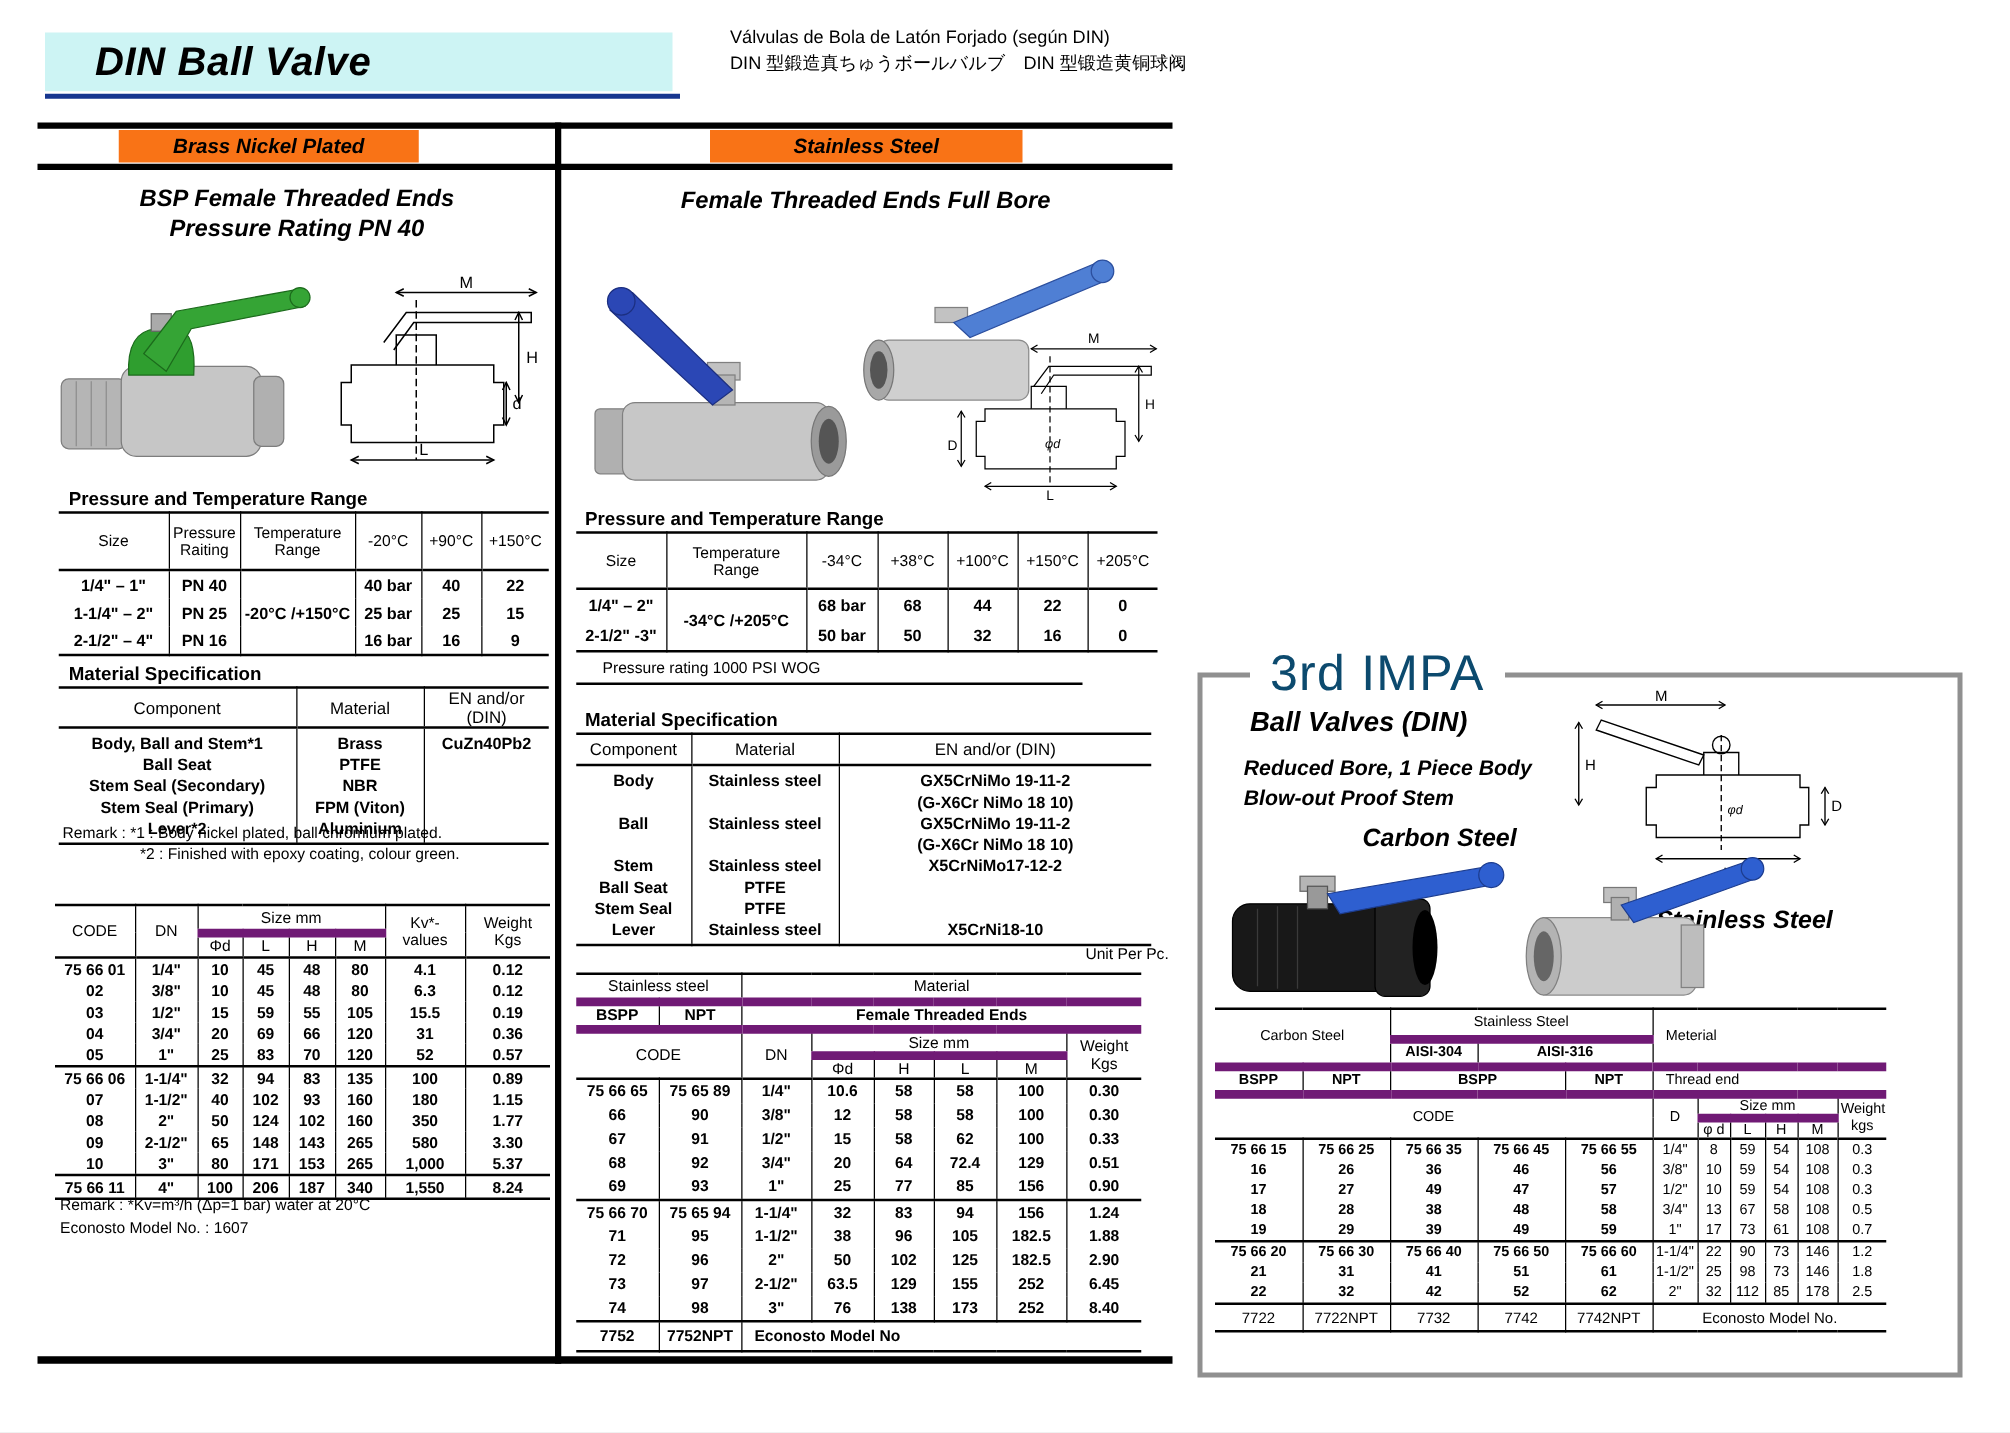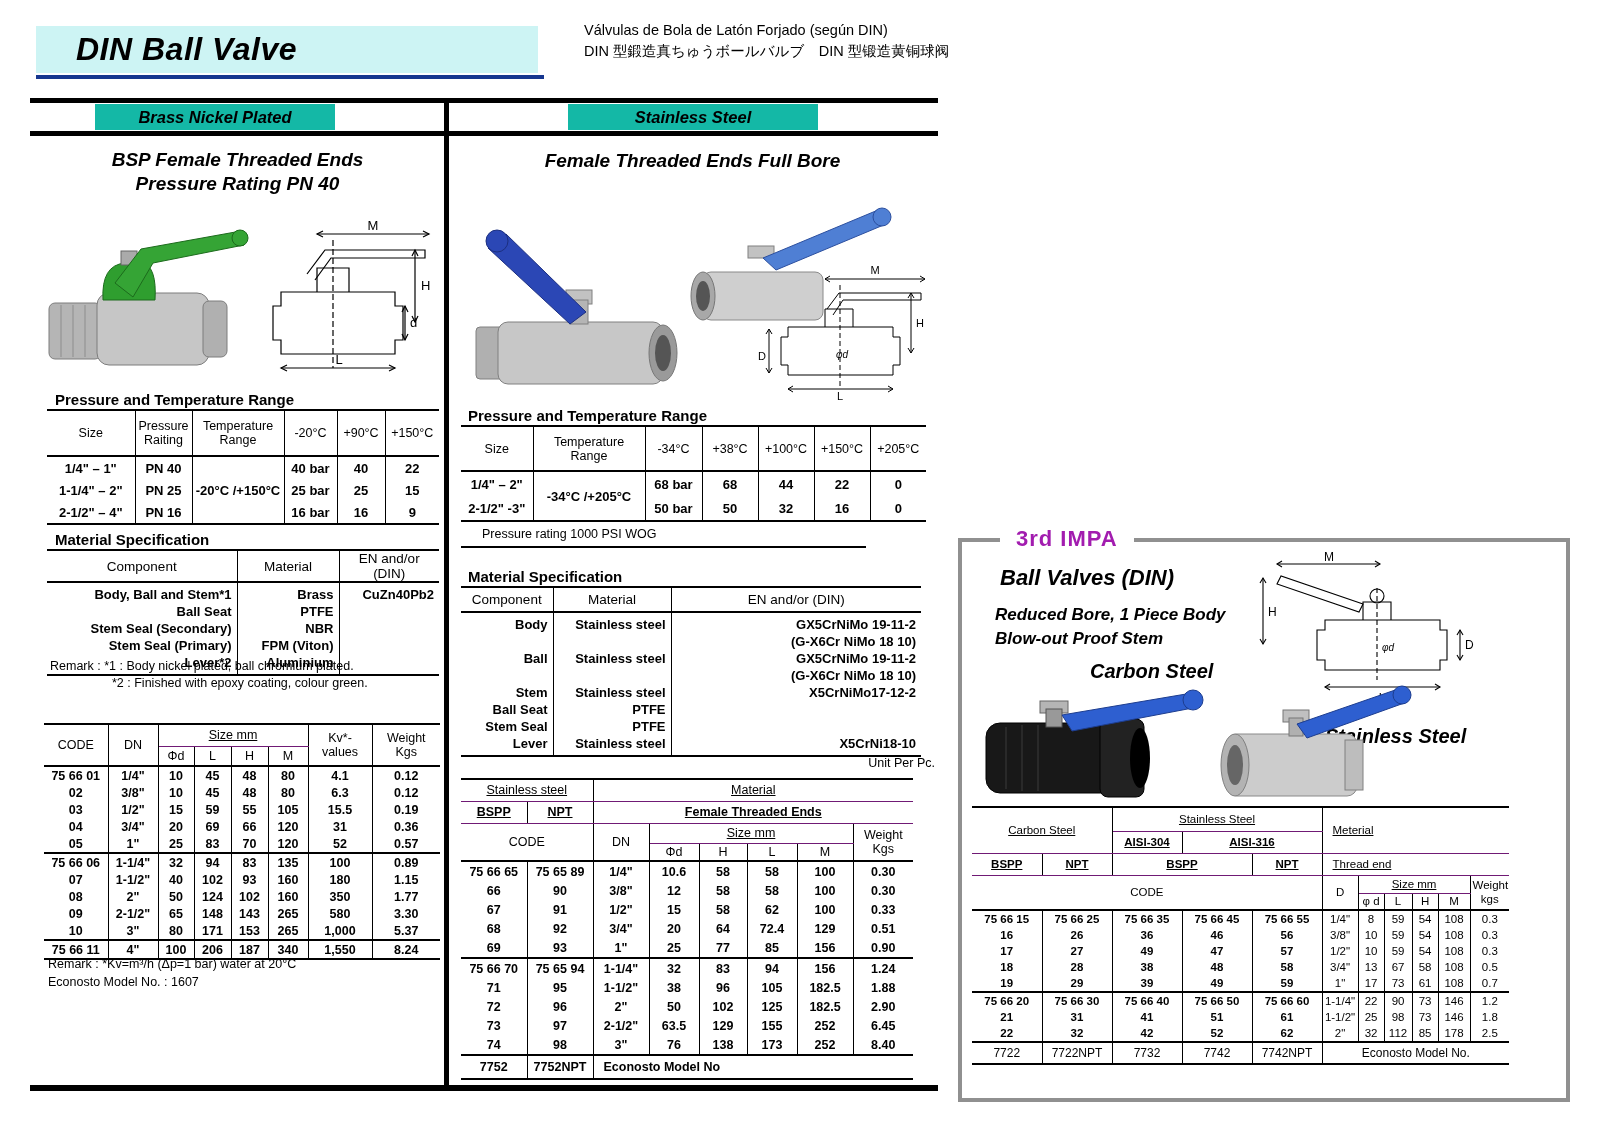--- a/index.html
+++ b/index.html
@@ -10,65 +10,65 @@
 
   
   .title-band { left:36px; top:26px; width:502px; height:47px; background:#cdf4f4;
                 display:flex; align-items:center; }
   .title-main { font-size:32px; font-weight:bold; font-style:italic; margin-left:40px; letter-spacing:.5px; }
   .title-sub  { font-size:24px; font-weight:bold; font-style:italic; margin-left:58px; }
   .title-underline { left:36px; top:75px; width:508px; height:4px; background:#16368f; }
   .translations { left:584px; top:20px; font-size:14.5px; line-height:21px; }
 
   .sec-label { font-size:16.5px; font-weight:bold; font-style:italic; text-align:center;
-               background:#14b8a6; height:26px; line-height:26px; }
+               background:#f97316; height:26px; line-height:26px; }
   .col-heading { font-size:19px; font-weight:bold; font-style:italic; text-align:center; line-height:24px; }
   .tbl-title { font-size:15px; font-weight:bold; }
   .note { font-size:12.5px; }
 
   
   table.cat { border-collapse:collapse; table-layout:fixed;
               border-top:2px solid #000; border-bottom:2px solid #000; }
   .cat th,.cat td { border-left:1px solid #000; border-right:1px solid #000;
                     padding:0 2px; text-align:center; vertical-align:middle;
                     font-weight:normal; overflow:hidden; }
   .cat tr>*:first-child { border-left:none; }
   .cat tr>*:last-child  { border-right:none; }
   .cat thead tr:last-child th, .cat thead th[rowspan] { border-bottom:2px solid #000; }
-  .cat thead th.u1 { border-bottom:1px solid #701a75;text-decoration:underline; }
+  .cat thead th.u1 { border-bottom:7px solid #701a75; }
   .cat tbody.grp { border-top:2px solid #000;margin-left:23px; }
   .cat tfoot { border-top:2px solid #000; }
   .two div { line-height:14px; }
   .lft { text-align:left !important; padding-left:10px !important; }
   .b { font-weight:bold !important; }
 
   .t-left-pt th { font-size:12.5px; }
   .t-left-pt td { height:22px; font-size:13px; font-weight:bold; }
 
   .mat th { font-size:13.5px; }
-  .mat td { vertical-align:top; text-align:right; font-size:13px; font-weight:bold; padding:3px 5px; }
+  .mat td { vertical-align:top; text-align:center; font-size:13px; font-weight:bold; padding:3px 5px; }
   .ln { height:17px; line-height:17px; white-space:nowrap; }
 
   .t-left-data th { font-size:12.5px; }
   .t-left-data td { height:17px; font-size:12.5px; font-weight:bold; }
 
   .t-mid-pt th { font-size:12.5px; }
   .t-mid-pt td { height:24px; font-size:13px; font-weight:bold; }
 
   .t-mid-data th { font-size:12.5px; }
   .t-mid-data td { height:19px; font-size:12.5px; font-weight:bold; }
   .t-mid-data tfoot td { font-weight:bold; height:22px; }
 
   .t-right th { font-size:11.5px; }
   .t-right td { height:16px; font-size:11.5px; }
   .t-right tbody td:nth-child(-n+5) { font-weight:bold; }
   .t-right tfoot td { height:20px; font-size:12px; }
 
   .impa-frame { border:4px solid #909090; }
-  .impa-label { font-size:22px; font-weight:bold; color:#a21caf; background:#fff;
+  .impa-label { font-size:40px; font-weight:normal; color:#0c4a6e; background:#fff;
                 padding:0 16px; line-height:44px; letter-spacing:1px; }
   .feature { font-size:17px; font-weight:bold; font-style:italic; }
   .steel-label { font-size:20px; font-weight:bold; font-style:italic; }
 
   svg text { font-family:"Liberation Sans", sans-serif; }
 </style>
 </head>
 <body>
 
 <div class="page">

